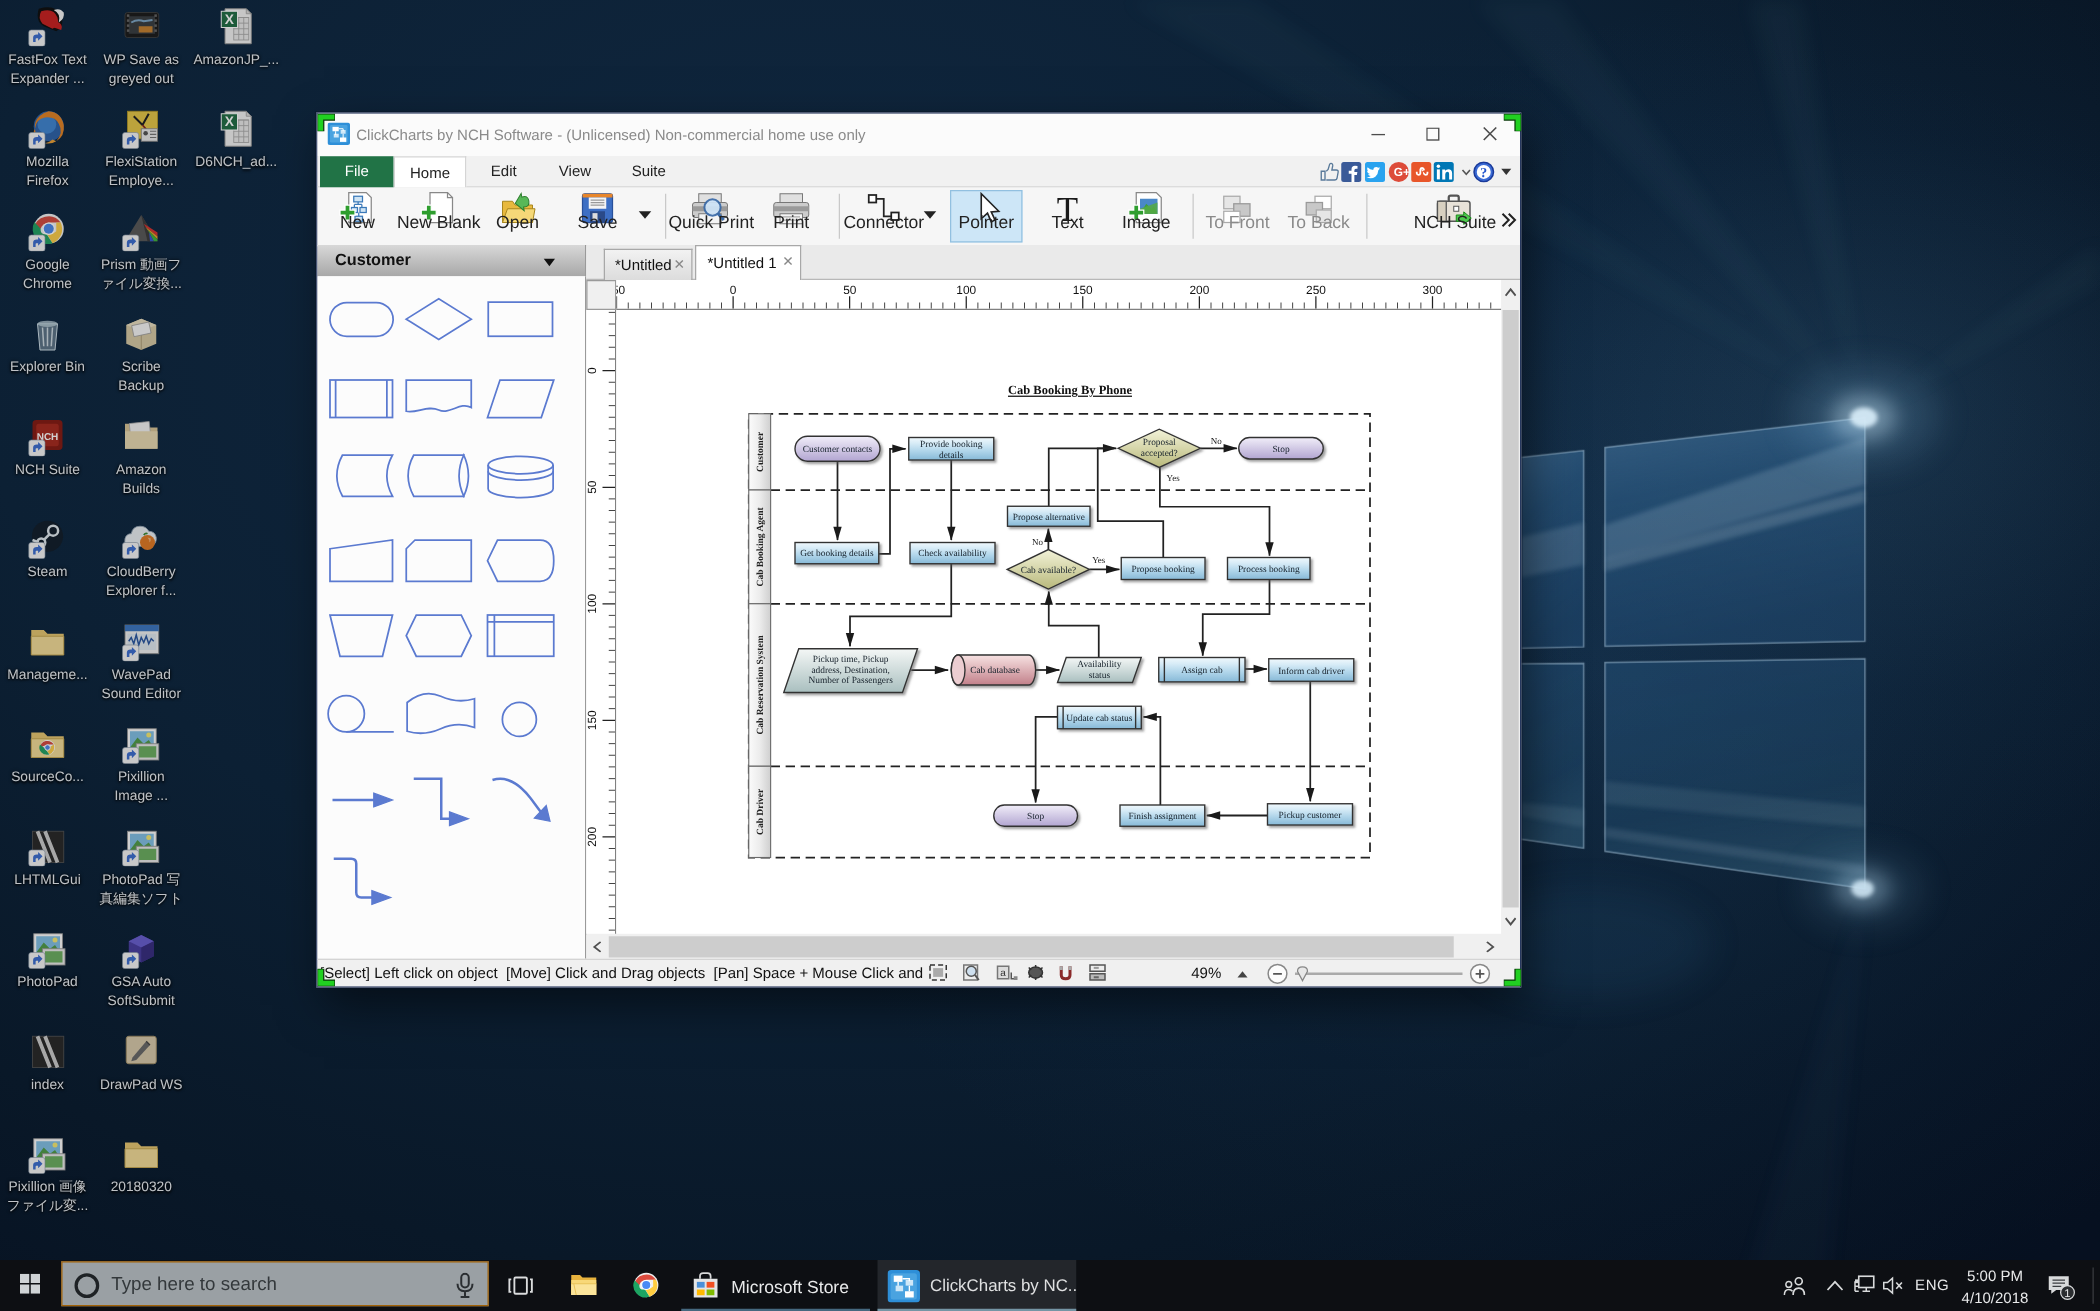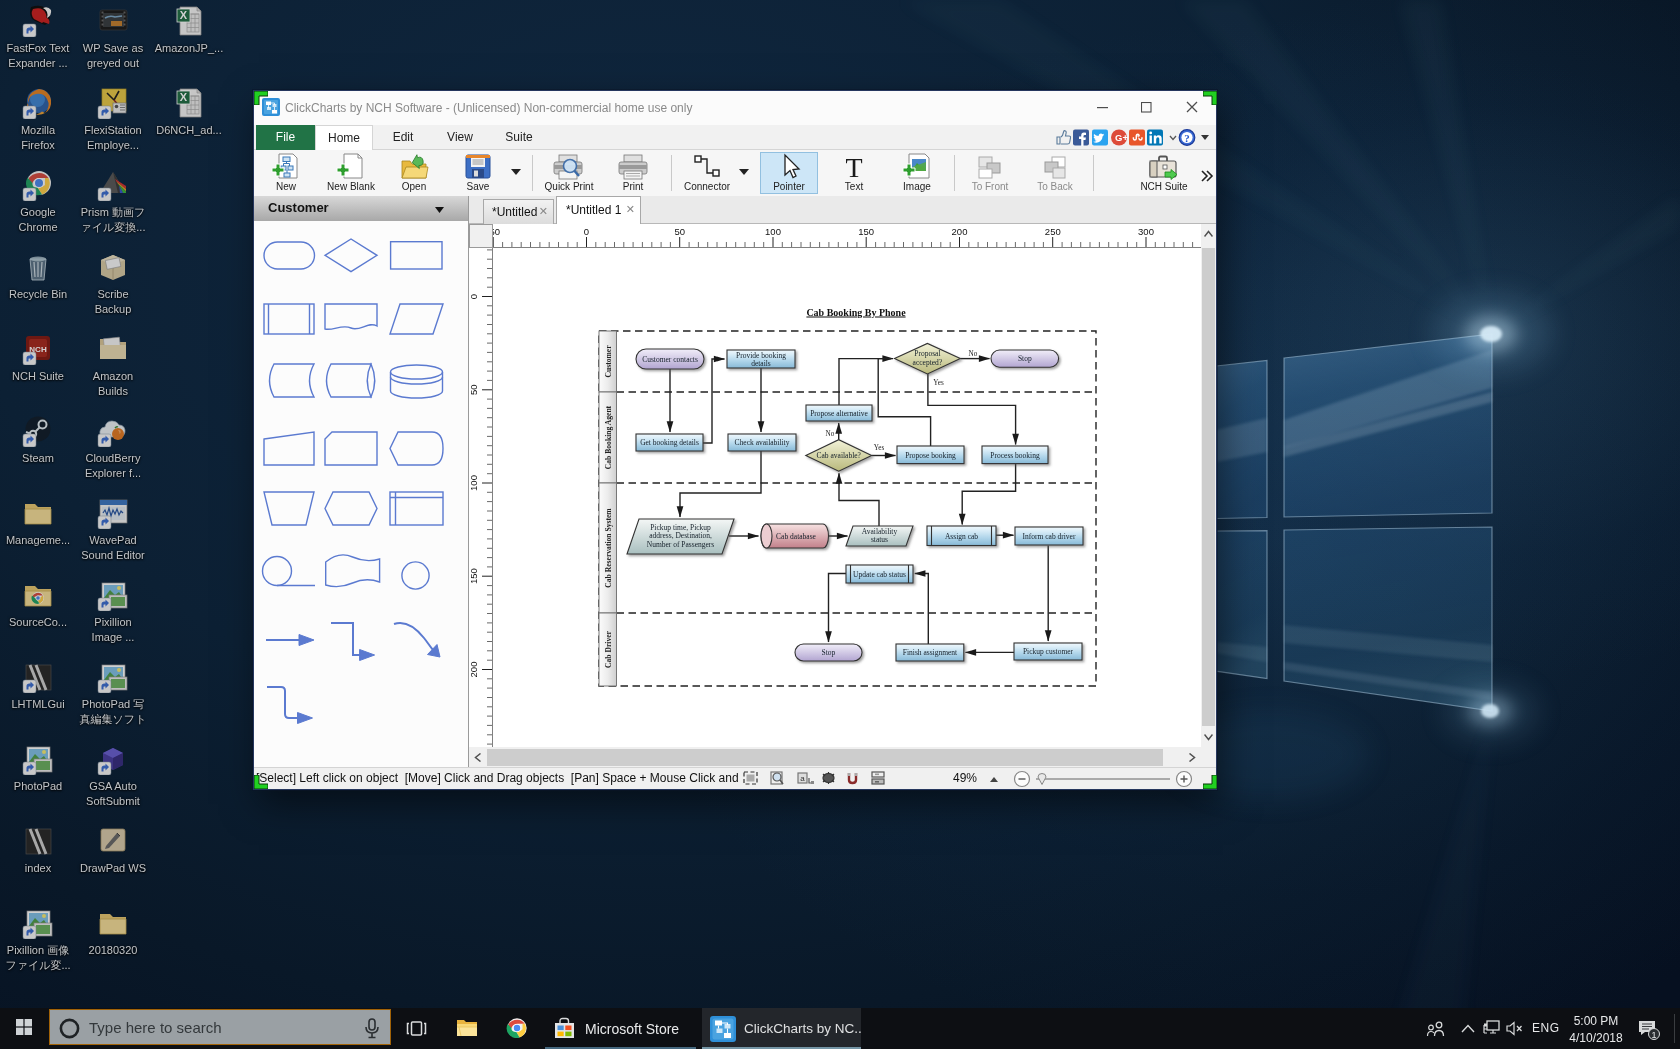--- a/index.html
+++ b/index.html
@@ -18,21 +18,21 @@
     box-shadow:0 0 0 1px rgba(10,20,40,.55), 6px 14px 34px rgba(0,0,0,.5);}
   #titlebar{position:absolute;left:0;top:0;width:962px;height:34px;background:#fbfbfb;}
   #titletxt{position:absolute;left:31px;top:10px;font-size:12px;color:#8a8a8a;}
   #tabrow{position:absolute;left:0;top:34px;width:962px;height:25px;background:#f1f1f1;
     border-bottom:1px solid #d5d5d5;box-sizing:border-box;}
   .mtab{position:absolute;top:0;height:25px;line-height:25px;font-size:12px;color:#222;
     text-align:center;}
   #ribbon{position:absolute;left:0;top:59px;width:962px;height:47px;background:#f6f6f6;
     border-bottom:1px solid #d9d9d9;box-sizing:border-box;}
   .ritem{position:absolute;top:2px;width:56px;height:43px;text-align:center;}
-  .ritem .rlbl{position:absolute;top:17px;left:-8px;width:72px;font-size:10px;color:#222;margin-top:12px;}
+  .ritem .rlbl{position:absolute;top:17px;left:-8px;width:72px;font-size:14px;color:#222;}
   .rsep{position:absolute;top:5px;width:1px;height:36px;background:#c9c9c9;}
   
   #panelhdr{position:absolute;left:0;top:105px;width:215px;height:25px;
     background:linear-gradient(#d8d8d8,#c2c2c2 45%,#a8a8a8);
     border-right:1px solid #9a9a9a;box-sizing:border-box;}
   #panel{position:absolute;left:0;top:130px;width:215px;height:546px;background:#fcfcfc;
     border-right:1px solid #9a9a9a;box-sizing:border-box;}
   
   .dtab{position:absolute;font-size:12px;color:#111;}
   
@@ -185,21 +185,21 @@
         </svg>
     <div class="lbl">Google<br>Chrome</div>
       </div>
   <div class="dicon" style="left:0;top:251px">
         <svg class="ig" width="36" height="32" viewBox="0 0 34 32">
       <path d="M9 8 L25 8 L23 29 L11 29 Z" fill="#9fb6c4" opacity="0.55"></path>
       <path d="M9 8 L25 8 L23 29 L11 29 Z" fill="none" stroke="#cfe0ea" stroke-width="0.8"></path>
       <ellipse cx="17" cy="8" rx="8" ry="2.5" fill="#b8cdd8" opacity="0.8"></ellipse>
       <path d="M13 11 L14 26 M17 11 L17 26 M21 11 L20 26" stroke="#e8f2f8" stroke-width="1.2" opacity="0.8"></path>
         </svg>
-    <div class="lbl">Recycle Bin</div>
+    <div class="lbl">Explorer Bin</div>
       </div>
   <div class="dicon" style="left:0;top:333px">
         <svg class="ig" width="36" height="32" viewBox="0 0 34 32">
       <rect x="5" y="3" width="24" height="24" rx="3" fill="#8c1b13"></rect>
       <rect x="8" y="6" width="18" height="18" rx="2" fill="#b02a1e"></rect>
       <text x="17" y="19" font-size="8" font-weight="bold" fill="#fff" text-anchor="middle" font-family="Liberation Sans">NCH</text>
       <use href="#sc" x="2" y="0"></use>
         </svg>
     <div class="lbl">NCH Suite</div>
       </div>

